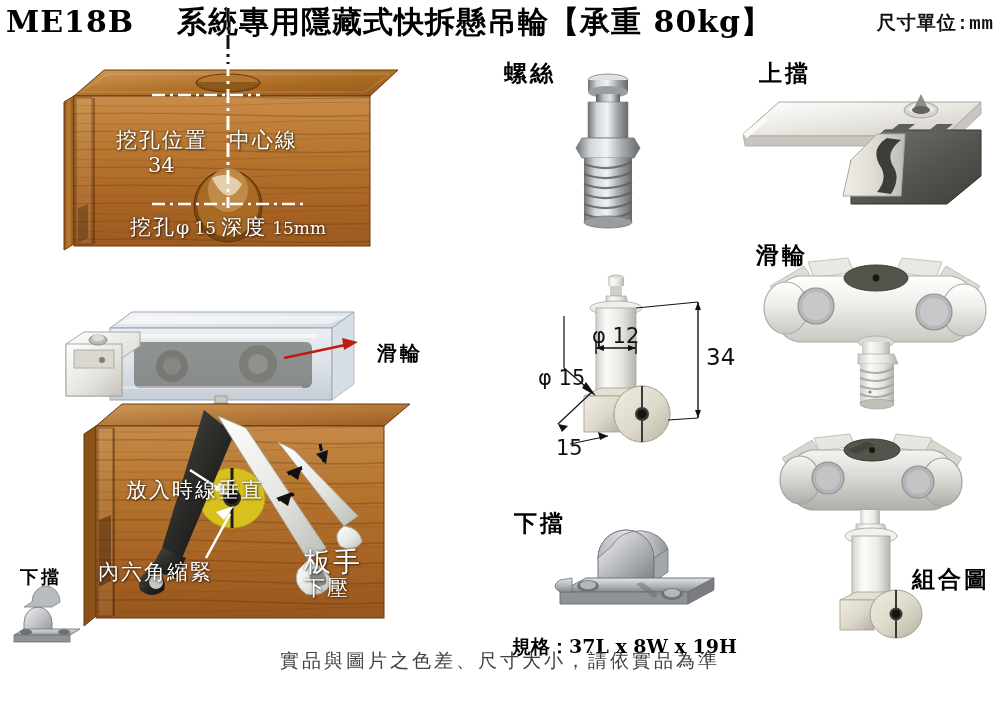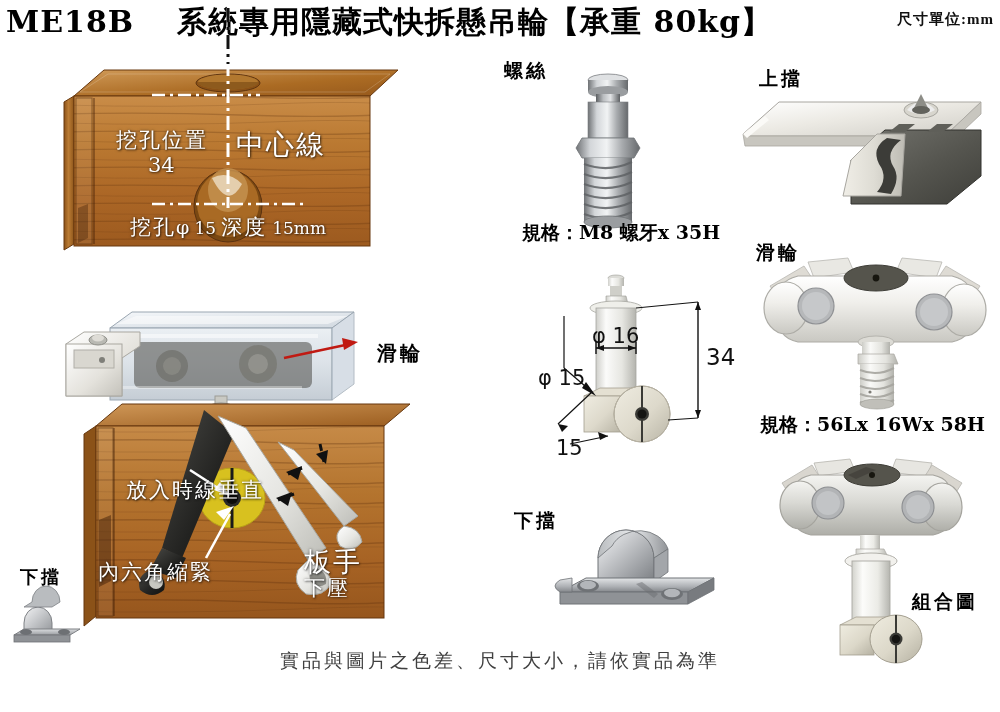--- a/index.html
+++ b/index.html
@@ -19,39 +19,39 @@
 
   
   .hdr-title {
     position: absolute; left: 6px; top: 2px;
     font-size: 30px; font-weight: 700; letter-spacing: 1px;
     color: #000; white-space: nowrap;
     font-family: "DejaVu Serif", "Liberation Serif", serif;
   }
   .hdr-unit {
     position: absolute; right: 6px; top: 10px;
-    font-size: 15px; font-weight: 700; color: #111;
-    font-family: Liberation Serif, serif;
+    font-size: 19px; font-weight: 700; color: #111;
+    font-family: Liberation Mono, monospace;
     letter-spacing: 1px;
     margin-left: 44px;
   }
   .footer-note {
     position: absolute; left: 0; right: 0; bottom: 6px;
     text-align: center; color: #404040; font-size: 19px;
     letter-spacing: 3px;
     font-family: Liberation Mono, monospace;
   }
 
   
   .lbl {
     position: absolute; color: #000;
     font-family: "DejaVu Serif", "Liberation Serif", serif;
     font-weight: 700; white-space: nowrap;
   }
-  .lbl-part { font-size: 19px; letter-spacing: 3px; }
+  .lbl-part { font-size: 23px; letter-spacing: 3px; }
   .spec     { font-size: 19px; letter-spacing: 0px; font-weight: 700; }
   .lbl-white {
     position: absolute; color: #fff; white-space: nowrap;
     font-family: "DejaVu Serif", "Liberation Serif", serif;
     font-weight: 400; font-size: 20px; letter-spacing: 2px;
     text-shadow: 0 0 3px rgba(0,0,0,.55), 1px 1px 2px rgba(0,0,0,.5);
   }
   .dim { position:absolute; font-size:21px; color:#111;
          font-family:"DejaVu Sans","Liberation Sans",sans-serif; }
 
@@ -122,21 +122,21 @@
       <line x1="168" y1="-50" x2="168" y2="150" stroke="#ffffff" stroke-width="3" stroke-dasharray="14 5 3 5"></line>
       <line x1="168" y1="-50" x2="168" y2="6" stroke="#111111" stroke-width="3" stroke-dasharray="14 5 3 5"></line>
 
       <line x1="92" y1="37" x2="200" y2="37" stroke="#ffffff" stroke-width="2.6" stroke-dasharray="13 5 3 5"></line>
 
       <line x1="92" y1="146" x2="248" y2="146" stroke="#ffffff" stroke-width="2.6" stroke-dasharray="13 5 3 5"></line>
     </svg>
 
     <div class="lbl-white" style="left:56px; top:68px; font-size:21px;">挖孔位置</div>
     <div class="lbl-white" style="left:88px; top:95px; font-size:21px; letter-spacing:0;">34</div>
-    <div class="lbl-white" style="left:176px; top:68px; font-size:28px;">中心線</div>
+    <div class="lbl-white" style="left:169px; top:68px; font-size:21px;">中心線</div>
 
     <div style="position:absolute;left:70px;top:155px;white-space:nowrap;">
       <span class="lbl-white" style="position:static;font-size:21px;">挖孔</span><span class="lbl-white" style="position:static;font-size:19px;letter-spacing:0;">φ</span>
       <span class="lbl-white" style="position:static;font-size:17px;letter-spacing:0;">15</span>
       <span class="lbl-white" style="position:static;font-size:21px;">深度</span>
       <span class="lbl-white" style="position:static;font-size:17px;letter-spacing:0;">15mm</span>
     </div>
   </div>
 
   <div style="position:absolute;left:62px;top:300px;width:350px;height:130px;">
@@ -326,21 +326,20 @@
       <g stroke="#5f6265" stroke-width="2.2" fill="none" opacity=".85">
         <path d="M36 94 q24 9 48 -2"></path>
         <path d="M36 104 q24 9 48 -2"></path>
         <path d="M36 114 q24 9 48 -2"></path>
         <path d="M36 124 q24 9 48 -2"></path>
         <path d="M36 134 q24 9 48 -2"></path>
         <path d="M36 144 q24 9 48 -2"></path>
       </g>
       <ellipse cx="60" cy="152" rx="24" ry="6" fill="#9a9da0" stroke="#707376" stroke-width=".8"></ellipse>
     </svg>
-    <div class="lbl spec" style="left:22px; top:162px;">規格：M8 螺牙x 35H</div>
   </div>
 
   <div style="position:absolute;left:530px;top:268px;width:200px;height:210px;">
     <svg width="200" height="210" viewBox="0 0 200 210">
       <defs>
         <linearGradient id="body12" x1="0" y1="0" x2="1" y2="0">
           <stop offset="0%" stop-color="#cfcfca"></stop>
           <stop offset="25%" stop-color="#fbfbfa"></stop>
           <stop offset="65%" stop-color="#e6e6e1"></stop>
           <stop offset="100%" stop-color="#b4b4ae"></stop>
@@ -385,21 +384,21 @@
 
       <line x1="34" y1="48" x2="34" y2="100" stroke="#111" stroke-width="1.2"></line>
       <line x1="34" y1="100" x2="62" y2="124" stroke="#111" stroke-width="1.2"></line>
       <polygon points="66,128 52,120 56,114" fill="#111"></polygon>
 
       <line x1="28" y1="156" x2="62" y2="124" stroke="#111" stroke-width="1.2"></line>
       <line x1="40" y1="176" x2="78" y2="168" stroke="#111" stroke-width="1.2"></line>
       <polygon points="28,156 38,158 32,164" fill="#111"></polygon>
       <polygon points="78,168 68,164 70,172" fill="#111"></polygon>
     </svg>
-    <div class="dim" style="left:62px; top:56px; font-size:21px;">φ 16</div>
+    <div class="dim" style="left:62px; top:56px; font-size:21px;">φ 12</div>
     <div class="dim" style="left:8px; top:98px; font-size:21px;">φ 15</div>
     <div class="dim" style="left:176px; top:76px; font-size:23px;">34</div>
     <div class="dim" style="left:26px; top:168px; font-size:21px;">15</div>
   </div>
 
   <div style="position:absolute;left:498px;top:500px;width:260px;height:160px;">
     <div class="lbl lbl-part" style="left:16px; top:8px;">下擋</div>
     <svg width="190" height="102" viewBox="0 0 190 102" style="position:absolute;left:48px;top:20px;">
       <defs>
         <linearGradient id="lsA" x1="0" y1="0" x2="1" y2="1">
@@ -433,24 +432,25 @@
 
       <path d="M14 72 q-10 -6 0 -12 l12 -2 v14 z" fill="url(#lsB)" stroke="#6f7276" stroke-width=".8"></path>
 
       <ellipse cx="42" cy="66" rx="11" ry="6" fill="#6f7276"></ellipse>
       <ellipse cx="42" cy="65" rx="8" ry="4.2" fill="#b3b6ba"></ellipse>
       <ellipse cx="126" cy="74" rx="11" ry="6" fill="#6f7276"></ellipse>
       <ellipse cx="126" cy="73" rx="8" ry="4.2" fill="#b3b6ba"></ellipse>
 
       <path d="M96 62 l16 12 l-4 4 l-18 -14z" fill="#6b6e72" opacity=".5"></path>
     </svg>
+    <div class="lbl spec" style="left:14px; top:134px;">規格：37L x 8W x 19H</div>
   </div>
 
   <div style="position:absolute;left:735px;top:58px;width:265px;height:180px;">
-    <div class="lbl lbl-part" style="left:24px; top:8px;">上擋</div>
+    <div class="lbl lbl-part" style="left:24px; top:0px;">上擋</div>
     <svg width="265" height="130" viewBox="0 0 265 130" style="position:absolute;left:0px;top:22px;">
       <defs>
         <linearGradient id="usPlate" x1="0" y1="0" x2="1" y2="1">
           <stop offset="0%" stop-color="#ffffff"></stop>
           <stop offset="45%" stop-color="#eceae4"></stop>
           <stop offset="100%" stop-color="#cfcdc6"></stop>
         </linearGradient>
         <linearGradient id="usDark" x1="0" y1="0" x2="1" y2="1">
           <stop offset="0%" stop-color="#74746e"></stop>
           <stop offset="55%" stop-color="#55554f"></stop>
@@ -527,24 +527,23 @@
       <g stroke="#a6a59f" stroke-width="2" fill="none" opacity=".9">
         <path d="M110 114 q17 7 34 -2"></path>
         <path d="M110 122 q17 7 34 -2"></path>
         <path d="M110 130 q17 7 34 -2"></path>
         <path d="M110 138 q17 7 34 -2"></path>
         <path d="M110 146 q17 7 34 -2"></path>
       </g>
       <ellipse cx="127" cy="148" rx="17" ry="5" fill="#c0bfb9" stroke="#a0a09a" stroke-width=".7"></ellipse>
       <circle cx="120" cy="136" r="1.6" fill="#7d7c76"></circle>
     </svg>
-    <div class="lbl spec" style="left:10px; top:172px;">規格：56Lx 16Wx 58H</div>
-  </div>
-
-  <div style="position:absolute;left:762px;top:453px;width:238px;height:220px;">
+  </div>
+
+  <div style="position:absolute;left:762px;top:428px;width:238px;height:220px;">
     <svg width="200" height="210" viewBox="0 0 200 210" style="position:absolute;left:10px;top:0px;">
       <defs>
         <linearGradient id="asBody" x1="0" y1="0" x2="0" y2="1">
           <stop offset="0%" stop-color="#f4f4f1"></stop>
           <stop offset="45%" stop-color="#d9d9d4"></stop>
           <stop offset="100%" stop-color="#aeaea8"></stop>
         </linearGradient>
         <linearGradient id="asCyl" x1="0" y1="0" x2="1" y2="0">
           <stop offset="0%" stop-color="#d2d2cc"></stop>
           <stop offset="28%" stop-color="#fcfcfa"></stop>

